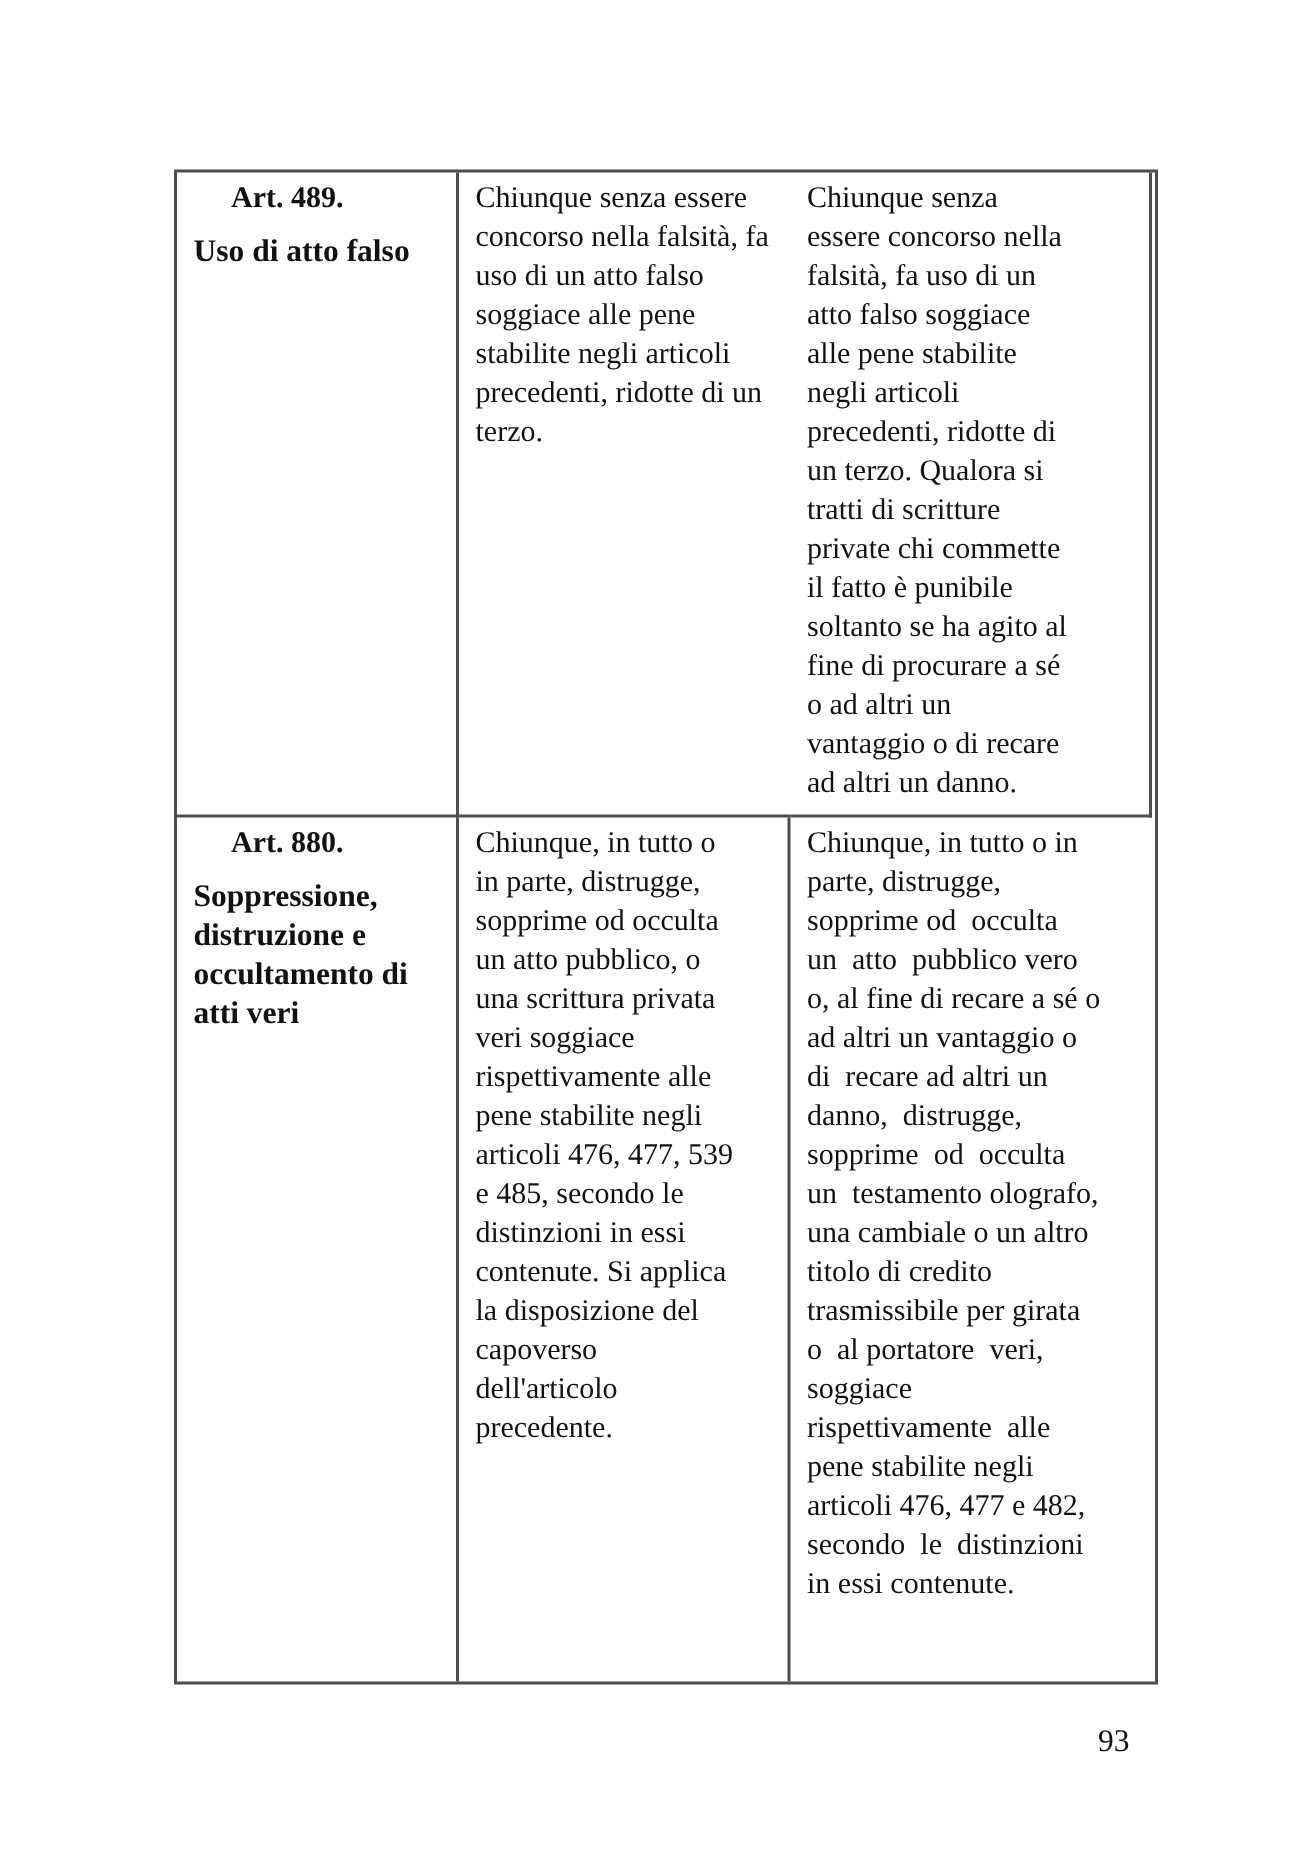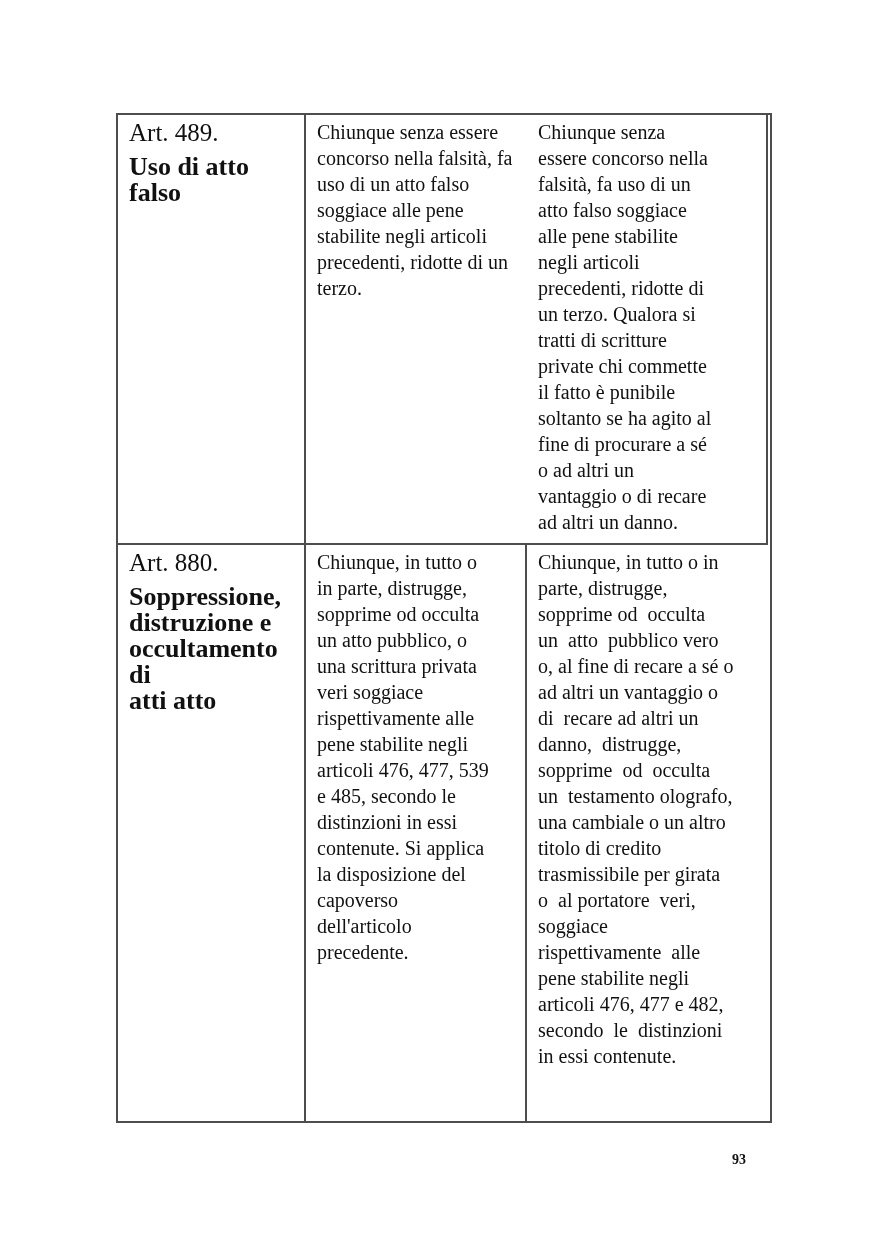--- a/index.html
+++ b/index.html
@@ -35,42 +35,42 @@
     line-height: 26px;
     overflow: hidden;
   }
   .cell.col-a, .cell.col-b {
     border-right: 2px solid #4d4d4d;
   }
   .cell.row-top {
     border-bottom: 2px solid #4d4d4d;
   }
   .article-number {
-    font-weight: normal;
-    font-size: 25px;
+    font-weight: bold;
+    font-size: 20px;
     line-height: 27px;
     white-space: pre-wrap;
+    margin-left: 25px;
   }
   .article-title {
     font-weight: bold;
-    font-size: 26px;
+    font-size: 21px;
     line-height: 26px;
     margin-top: 8px;
     white-space: pre-wrap;
   }
   .cell-text {
     white-space: pre-wrap;
   }
   .page-number {
     position: absolute;
     left: 732px;
     top: 1146px;
-    font-size: 14px;
+    font-size: 21px;
     line-height: 28px;
-    font-weight: bold;
   }
 </style>
 </head>
 <body>
 
 <div class="page">
 
   <div class="doc-table">
 
     <div class="cell col-a row-top">
@@ -103,21 +103,21 @@
 o ad altri un
 vantaggio o di recare
 ad altri un danno.</div>
     </div>
 
     <div class="cell col-a row-bottom">
       <div class="article-number">Art. 880.</div>
       <div class="article-title">Soppressione,
 distruzione e
 occultamento di
-atti atto</div>
+atti veri</div>
     </div>
     <div class="cell col-b row-bottom">
       <div class="cell-text">Chiunque, in tutto o
 in parte, distrugge,
 sopprime od occulta
 un atto pubblico, o
 una scrittura privata
 veri soggiace
 rispettivamente alle
 pene stabilite negli

